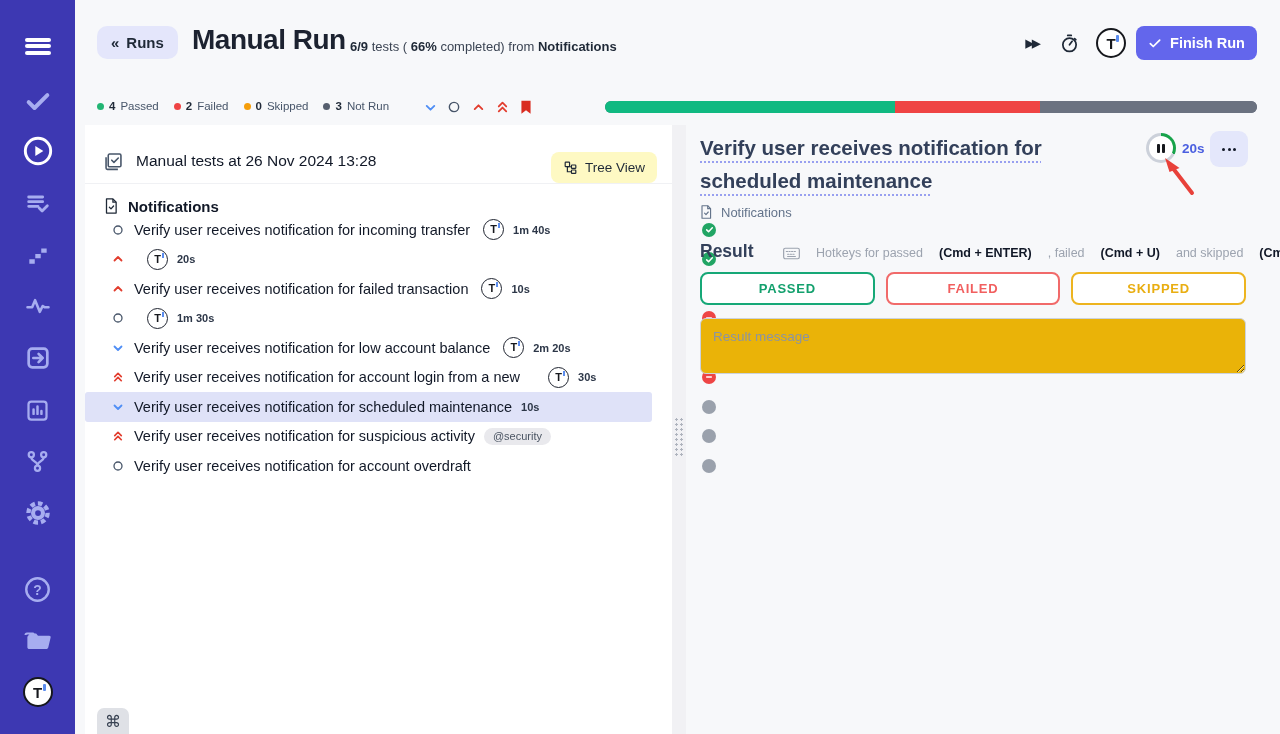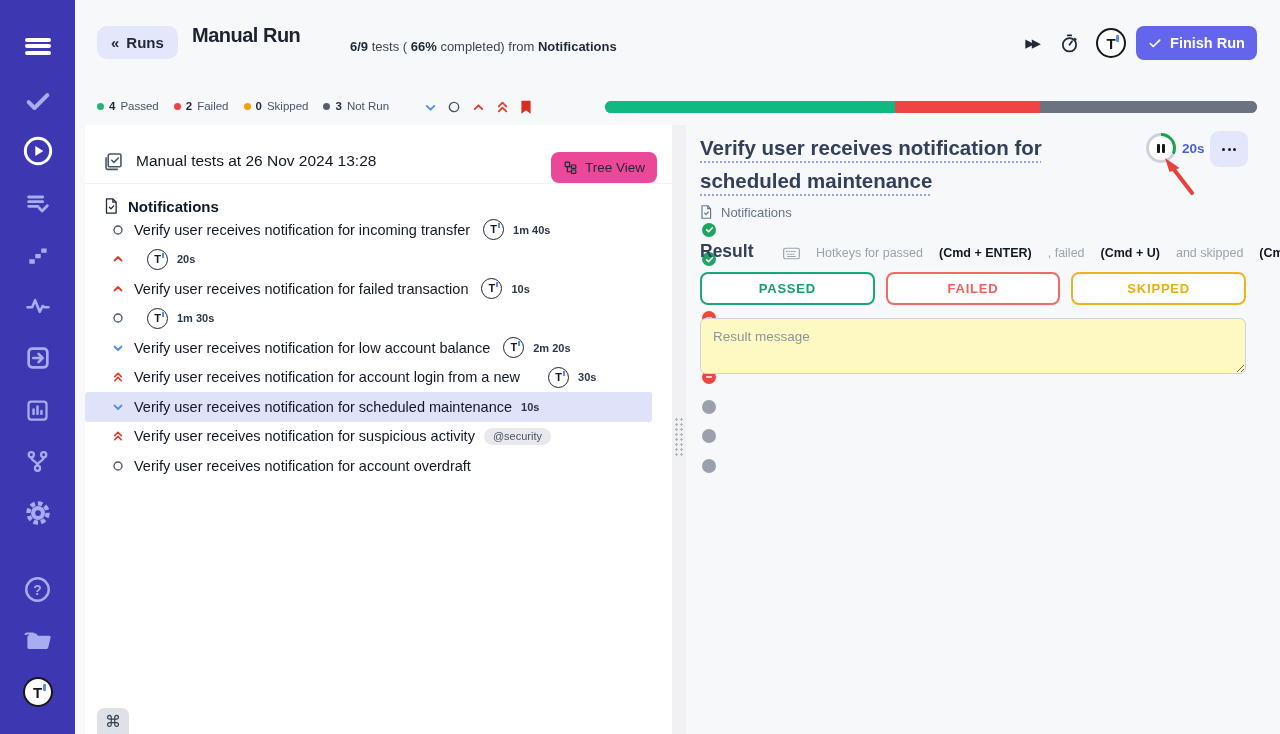--- a/index.html
+++ b/index.html
@@ -10,42 +10,42 @@
   
   .appbar { left:0; top:0; width:75px; height:734px; background:#3d38b2; z-index:5; }
   .appbar .icon { position:absolute; left:0; width:75px; display:flex; justify-content:center; align-items:center; height:34px; color:#a7adf0; cursor:pointer; }
   .hamburger span { display:block; width:26px; height:4px; background:#fff; border-radius:2px; margin:2.5px 0; }
   .logo-circle { width:30px; height:30px; border-radius:50%; background:#fff; border:2.5px solid #16181d; display:flex; align-items:center; justify-content:center; position:relative; }
   .logo-circle .t { font-weight:bold; font-size:15px; color:#16181d; line-height:1; }
   .logo-circle::after { content:''; position:absolute; top:5px; right:5px; width:3px; height:7px; background:#5b8def; border-radius:1px; }
 
   
   .runs-btn { left:97px; top:26px; height:33px; padding:0 14px; background:#e4e6fb; border:none; border-radius:10px; font-family:inherit; font-size:15px; font-weight:bold; color:#1f2937; display:flex; align-items:center; gap:7px; cursor:pointer; }
-  .page-title { left:192px; top:24px; font-size:20px; font-weight:800; color:#1c2230; letter-spacing:-0.5px; }
+  .page-title { left:192px; top:24px; font-size:28px; font-weight:800; color:#1c2230; letter-spacing:-0.5px; }
   .subtitle { left:350px; top:39px; font-size:13px; color:#3b4453; }
   .subtitle b { color:#1f2937; }
   .hdr-ico { top:32px; width:22px; height:22px; display:flex; align-items:center; justify-content:center; color:#1f2937; cursor:pointer; }
   .ff { font-size:11px; letter-spacing:-2px; font-weight:bold; }
   .finish-btn { left:1136px; top:26px; width:121px; height:34px; background:#6366ec; color:#fff; border:none; border-radius:8px; font-family:inherit; font-size:14.5px; font-weight:bold; display:flex; align-items:center; justify-content:center; gap:8px; cursor:pointer; }
 
   
   .legend { left:97px; top:100px; display:flex; gap:15px; align-items:center; font-size:11.5px; color:#475569; }
   .legend .item { display:flex; align-items:center; gap:5px; }
   .dot { width:7px; height:7px; border-radius:50%; }
   .legend b { color:#1f2937; }
   .prio-filter { left:423px; top:99px; display:flex; gap:10px; align-items:center; }
   .prio-filter .pf { width:14px; height:16px; display:flex; align-items:center; justify-content:center; cursor:pointer; }
   .progress { left:605px; top:101px; width:652px; height:12px; border-radius:6px; overflow:hidden; display:flex; background:#6b7280; }
   .progress .seg { height:100%; }
 
   
   .left-panel { left:85px; top:125px; width:587px; height:609px; background:#fff; }
   .run-row { position:absolute; left:0; top:14px; width:587px; height:45px; display:flex; align-items:center; border-bottom:1px solid #f0f1f4; }
   .run-row .t { font-size:15.5px; color:#111827; margin-left:12px; font-weight:500; }
-  .treeview-btn { position:absolute; right:15px; top:13px; height:31px; padding:10px 12px; background:#ec4899; border:none; border-radius:8px; font-family:inherit; font-size:13.5px; color:#1f2937; font-weight:500; display:flex; align-items:center; gap:7px; cursor:pointer; }
+  .treeview-btn { position:absolute; right:15px; top:13px; height:31px; padding:10px 12px; background:#fef9c3; border:none; border-radius:8px; font-family:inherit; font-size:13.5px; color:#1f2937; font-weight:500; display:flex; align-items:center; gap:7px; cursor:pointer; }
   .suite-hdr { position:absolute; left:18px; top:72px; display:flex; align-items:center; gap:9px; font-size:15px; font-weight:bold; color:#111827; }
   .tests { position:absolute; left:0; top:90px; width:567px; }
   .trow { position:relative; height:29.5px; display:flex; align-items:center; padding-left:26px; border-radius:3px; cursor:pointer; }
   .trow.selected { background:#dfe2f8; }
   .trow .pico { width:14px; display:flex; justify-content:center; margin-right:9px; flex:none; }
   .trow .title { font-size:14.5px; color:#111827; font-weight:400; white-space:nowrap; }
   .trow .mini-logo { width:21px; height:21px; border-radius:50%; background:#fff; border:1.6px solid #1f2430; display:flex; align-items:center; justify-content:center; position:relative; margin-left:13px; flex:none; }
   .trow .mini-logo .t { font-weight:bold; font-size:11px; color:#16181d; line-height:1; }
   .trow .mini-logo::after { content:''; position:absolute; top:3px; right:3px; width:2px; height:5px; background:#5b8def; }
   .trow .dur { font-size:11px; font-weight:bold; color:#2d3748; margin-left:9px; white-space:nowrap; }
@@ -72,21 +72,21 @@
   .more-btn i { width:3px; height:3px; border-radius:50%; background:#111827; display:block; }
   .crumb { left:699px; top:204px; display:flex; align-items:center; gap:8px; font-size:13px; color:#64748b; }
   .result-hdr { left:700px; top:241px; font-size:17.5px; font-weight:bold; color:#33405a; }
   .hotkeys { left:783px; top:246px; display:flex; align-items:center; gap:16px; font-size:12.5px; color:#9ca3af; white-space:nowrap; }
   .hotkeys b { color:#111827; }
   .verdicts { left:700px; top:272px; width:546px; display:flex; gap:11px; }
   .vbtn { flex:1; height:33px; background:#fff; border-radius:8px; font-family:inherit; font-size:13px; font-weight:bold; letter-spacing:0.8px; cursor:pointer; }
   .vbtn.passed { border:2px solid #16a877; color:#13a06d; }
   .vbtn.failed { border:2px solid #f16a6a; color:#f15f5f; }
   .vbtn.skipped { border:2px solid #edb41f; color:#e9ae12; }
-  .result-msg { left:700px; top:318px; width:546px; height:56px; border:1px solid #ccd3dd; border-radius:6px; background:#fef9c3; font-family:inherit; font-size:13.5px; color:#374151; padding:10px 12px; resize:both; }
+  .result-msg { left:700px; top:318px; width:546px; height:56px; border:1px solid #ccd3dd; border-radius:6px; background:#eab308; font-family:inherit; font-size:13.5px; color:#374151; padding:10px 12px; resize:both; }
   .result-msg::placeholder { color:#8b94a3; }
 
   svg { display:block; }
 </style>
 </head>
 <body>
 
 <nav class="abs appbar">
   <div class="icon hamburger" style="top:29px">
       <div>

